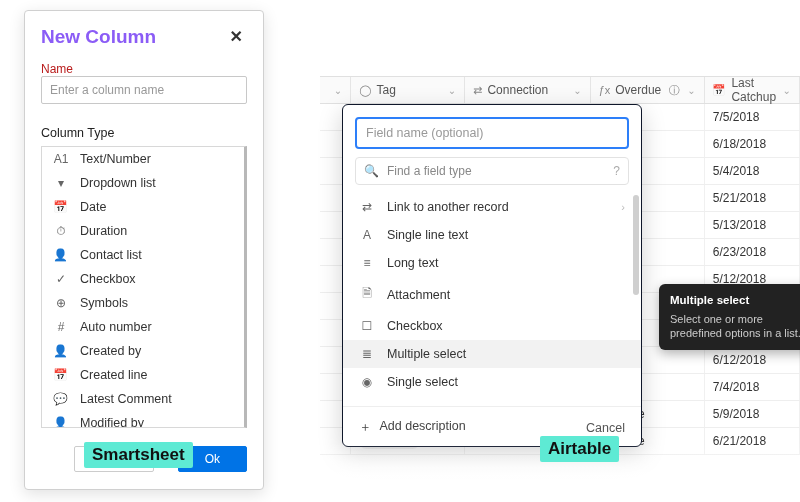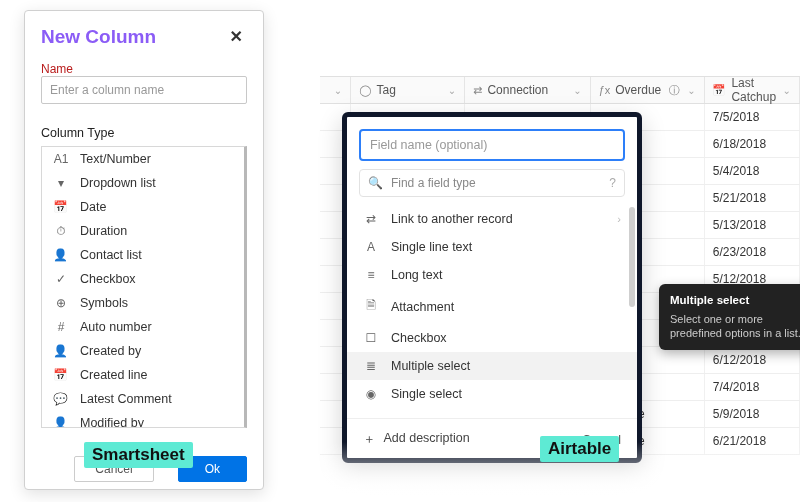--- a/index.html
+++ b/index.html
@@ -54,21 +54,21 @@
     font-size: 12.5px;
     color: #333;
     cursor: pointer;
   }
   .ss-type-item .ss-icon {
     width: 18px; display: inline-flex; align-items: center; justify-content: center;
     margin-right: 10px; color: #666; font-size: 12px;
   }
   .ss-footer {
     display: flex; justify-content: flex-end; gap: 24px;
-    margin-top: 28px;
+    margin-top: 18px;
   }
   .ss-btn-cancel {
     background: #fff; border: 1px solid #ccc; color: #555;
     padding: 5px 20px; font-size: 12px; border-radius: 2px; cursor: pointer;
   }
   .ss-btn-ok {
     background: #0073e6; border: 1px solid #0073e6; color: #fff;
     padding: 5px 26px; font-size: 12px; border-radius: 2px; cursor: pointer;
   }
 
@@ -112,24 +112,24 @@
     color: #333;
   }
   .at-cell { border-right: 1px solid #f0f0f0; display:flex; align-items:center; padding:0 8px;}
   .at-tag-pill { background:#f1f1f1; color:#333; border-radius:10px; padding:1px 8px; font-size:11px; display:inline-flex; gap:4px; align-items:center;}
   .heart { color:#e52f2f; }
   .pill-conn { background:#f0f0f0; border-radius:10px; padding:1px 8px; font-size:11px; }
 
   
   .at-pop {
     position: absolute;
-    left: 22px; top: 36px;
+    left: 22px; top: 28px;
     width: 300px;
     background: #fff;
-    border: 5px solid #0f172a;
+    border: 1px solid #0f172a;
     border-radius: 6px;
     box-shadow: 0 8px 24px rgba(0,0,0,0.18);
     padding: 10px 0 8px;
     overflow: hidden;
   }
   .at-name-input {
     margin: 2px 12px 8px;
     width: calc(100% - 24px);
     padding: 7px 9px;
     border: 2px solid #2d7ff9;

